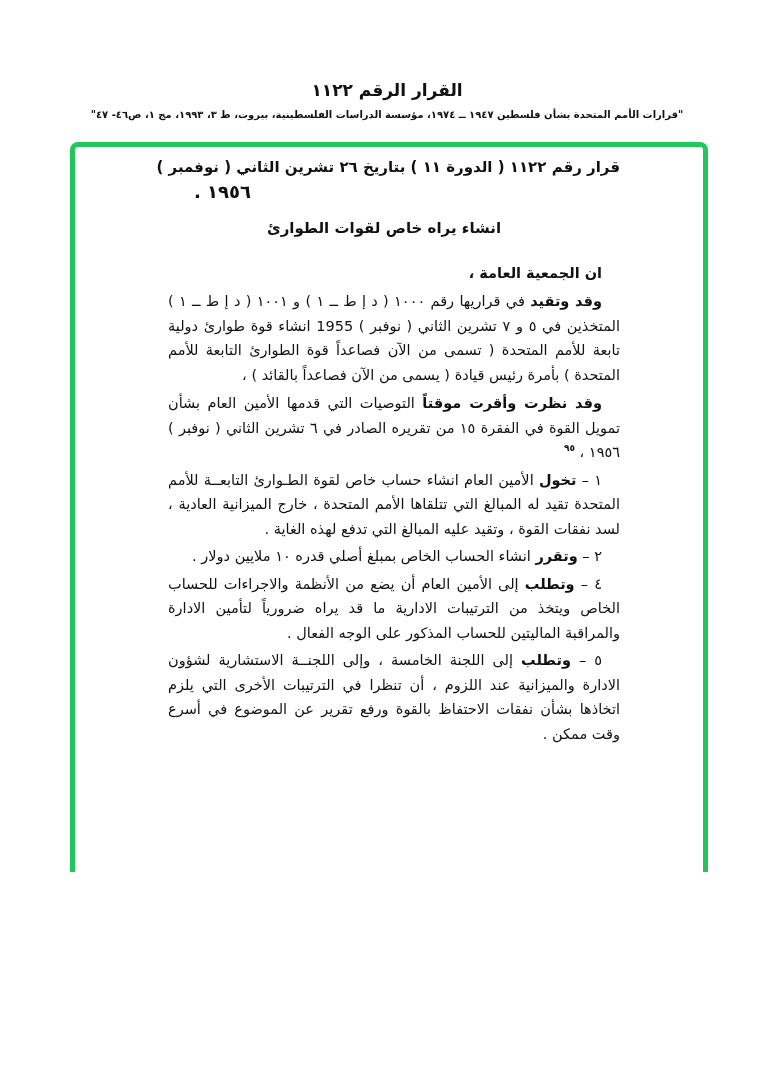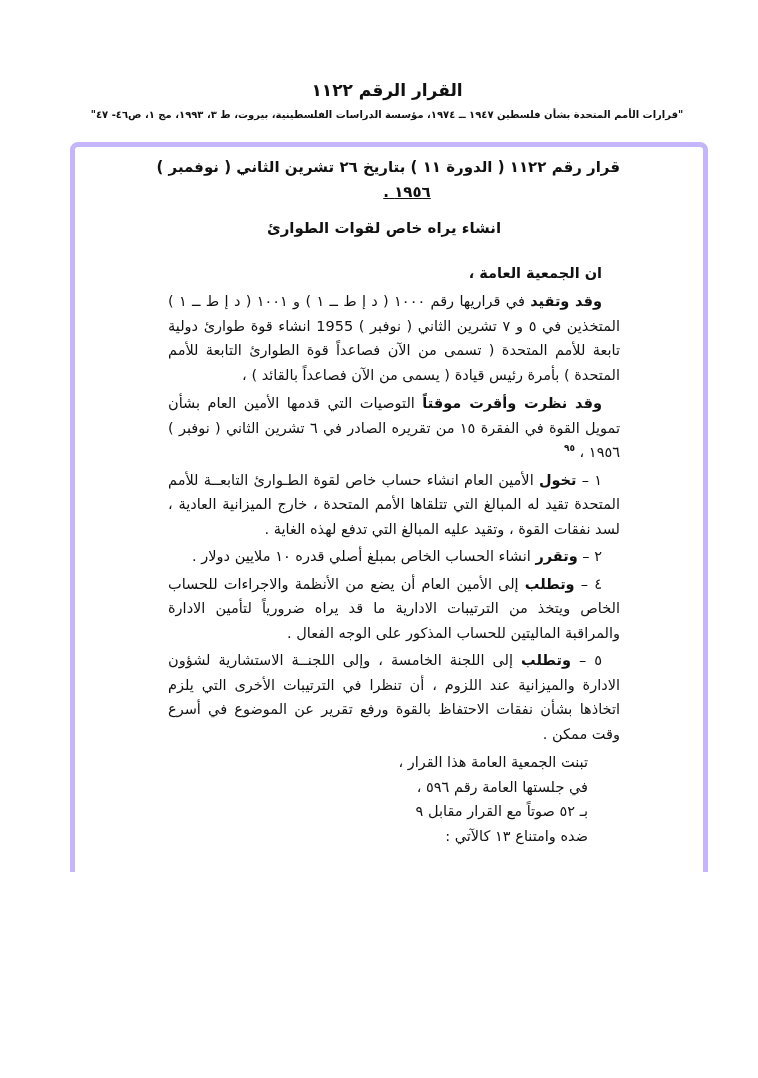--- a/index.html
+++ b/index.html
@@ -37,21 +37,21 @@
     font-size: 10px;
     direction: rtl;
     letter-spacing: 0.1px;
   }
   .green-box {
     position: absolute;
     left: 62px;
     top: 142px;
     width: 638px;
     height: 826px;
-    border: 5px solid #c4b5fd;
+    border: 5px solid #22c55e;
     border-radius: 8px;
     box-sizing: border-box;
   }
   .doc-body {
     position: absolute;
     top: 8px;
     right: 83px;
     left: 93px;
     direction: rtl;
     font-size: 14.5px;
@@ -59,24 +59,23 @@
     text-align: justify;
   }
   .heading-l1 {
     font-weight: bold;
     font-size: 15px;
     text-align: right;
     white-space: nowrap;
   }
   .heading-l2 {
     font-weight: bold;
-    font-size: 15px;
-    text-align: center;
+    font-size: 18px;
+    text-align: left;
     padding-left: 26px;
-    text-decoration: underline;
   }
   .subject {
     font-weight: bold;
     font-size: 15px;
     text-align: center;
     margin-top: 12px;
     padding-right: 20px;
   }
   .opening {
     font-weight: bold;
@@ -183,26 +182,20 @@
       <div class="item">
         <span>٤ –</span>
         <b>وتطلب</b><span> إلى الأمين العام أن يضع من الأنظمة والاجراءات للحساب الخاص ويتخذ من الترتيبات الادارية ما قد يراه ضرورياً لتأمين الادارة والمراقبة الماليتين للحساب المذكور على الوجه الفعال .</span>
       </div>
 
       <div class="item">
         <span>٥ –</span>
         <b>وتطلب</b><span> إلى اللجنة الخامسة ، وإلى اللجنــة الاستشارية لشؤون الادارة والميزانية عند اللزوم ، أن تنظرا في الترتيبات الأخرى التي يلزم اتخاذها بشأن نفقات الاحتفاظ بالقوة ورفع تقرير عن الموضوع في أسرع وقت ممكن .</span>
       </div>
 
-      <div class="closing-block">
-        <div class="closing-line">تبنت الجمعية العامة هذا القرار ،</div>
-        <div class="closing-line">في جلستها العامة رقم ٥٩٦ ،</div>
-        <div class="closing-line">بـ ٥٢ صوتاً مع القرار مقابل ٩</div>
-        <div class="closing-line">ضده وامتناع ١٣ كالآتي :</div>
-      </div>
 
     </div>
 
 
   </div>
 
   <div class="page-number">١</div>
 
 </div>
 

